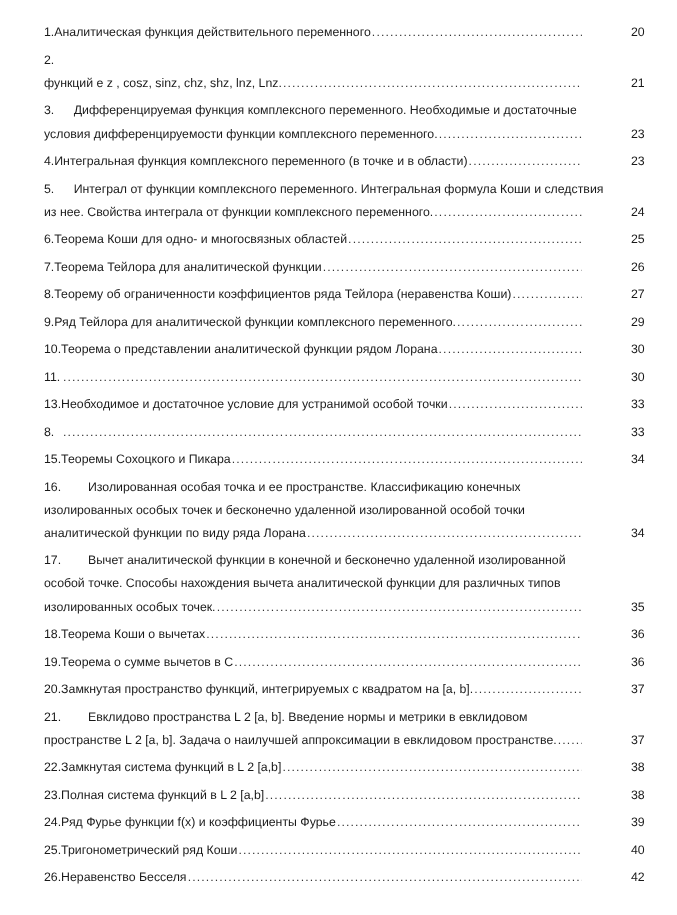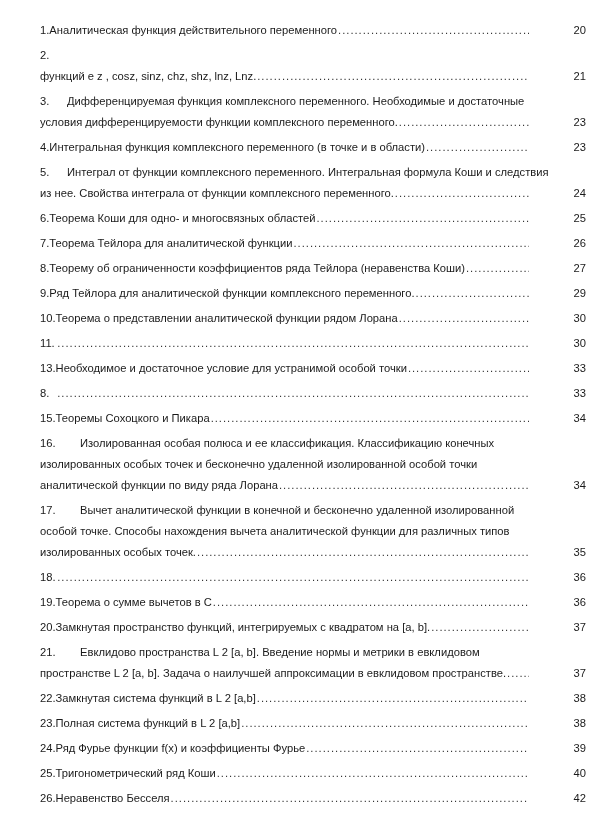--- a/index.html
+++ b/index.html
@@ -135,21 +135,21 @@
       <div class="last">
         <span class="num">15.</span>
         <span class="lt">Теоремы Сохоцкого и Пикара</span>
         <span class="dots"></span>
         <span class="page">34</span>
       </div>
     </div>
     <div class="entry wide">
       <div class="line">
         <span class="num">16.</span>
-        <span class="text">Изолированная особая полюса и ее классификация. Классификацию конечных</span>
+        <span class="text">Изолированная особая точка и ее пространстве. Классификацию конечных</span>
       </div>
       <div class="line">
         <span class="text">изолированных особых точек и бесконечно удаленной изолированной особой точки</span>
       </div>
       <div class="last">
         <span class="lt">аналитической функции по виду ряда Лорана</span>
         <span class="dots"></span>
         <span class="page">34</span>
       </div>
     </div>
@@ -163,20 +163,21 @@
       </div>
       <div class="last">
         <span class="lt">изолированных особых точек.</span>
         <span class="dots"></span>
         <span class="page">35</span>
       </div>
     </div>
     <div class="entry wide">
       <div class="last">
         <span class="num">18.</span>
+        <span class="lt">Теорема Коши о вычетах</span>
         <span class="dots"></span>
         <span class="page">36</span>
       </div>
     </div>
     <div class="entry wide">
       <div class="last">
         <span class="num">19.</span>
         <span class="lt">Теорема о сумме вычетов в С</span>
         <span class="dots"></span>
         <span class="page">36</span>

